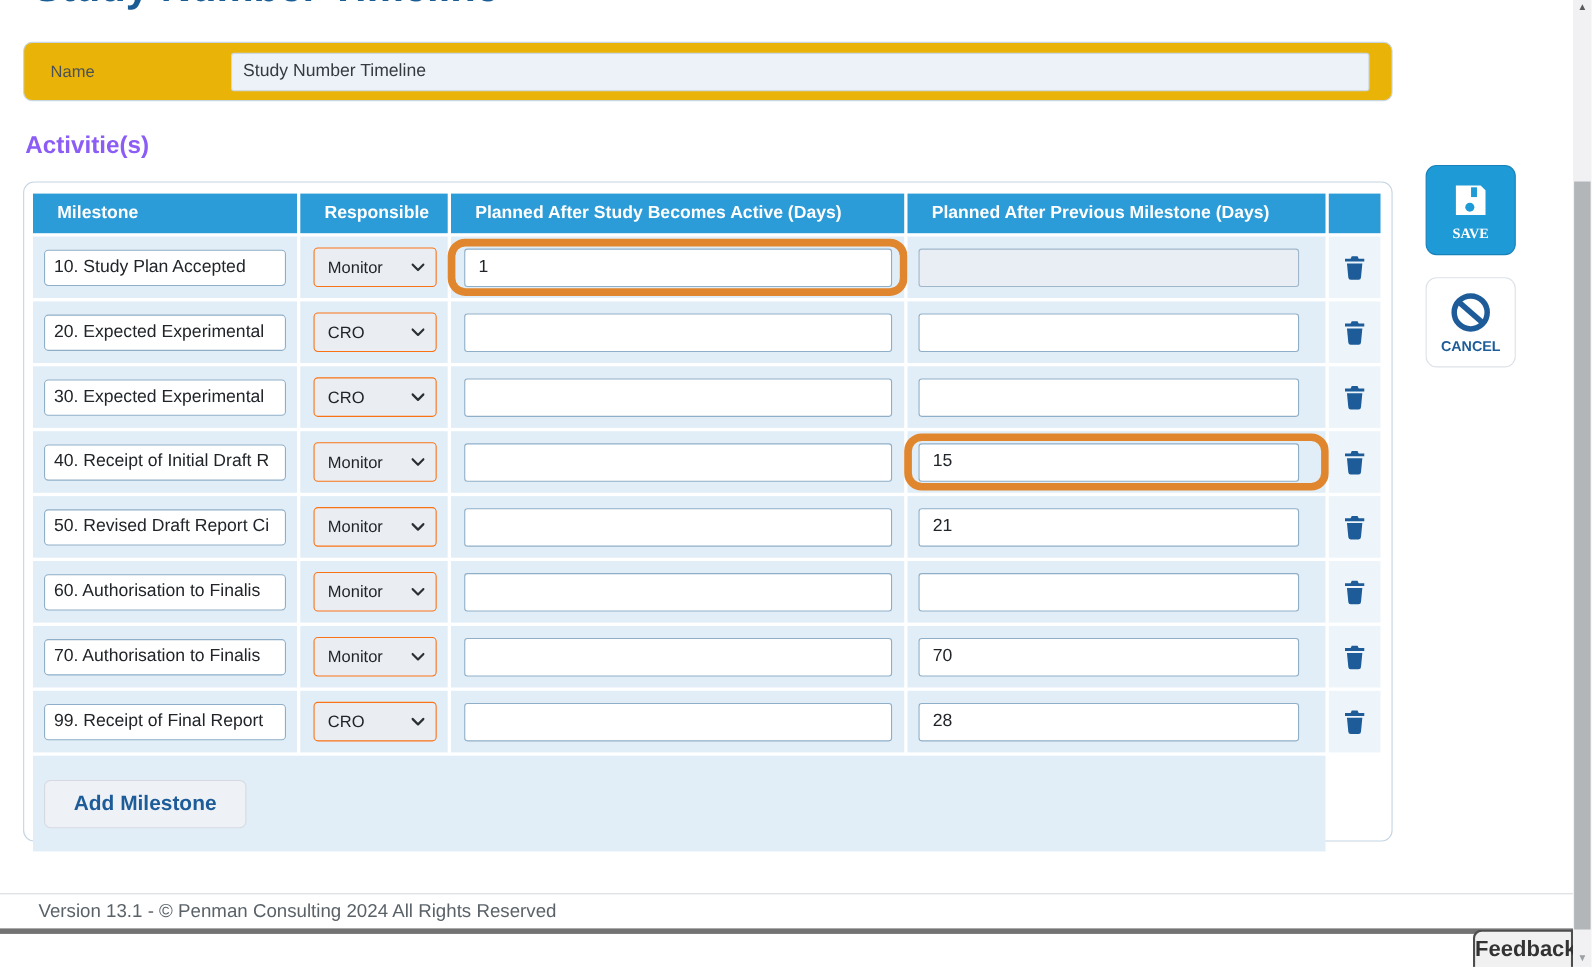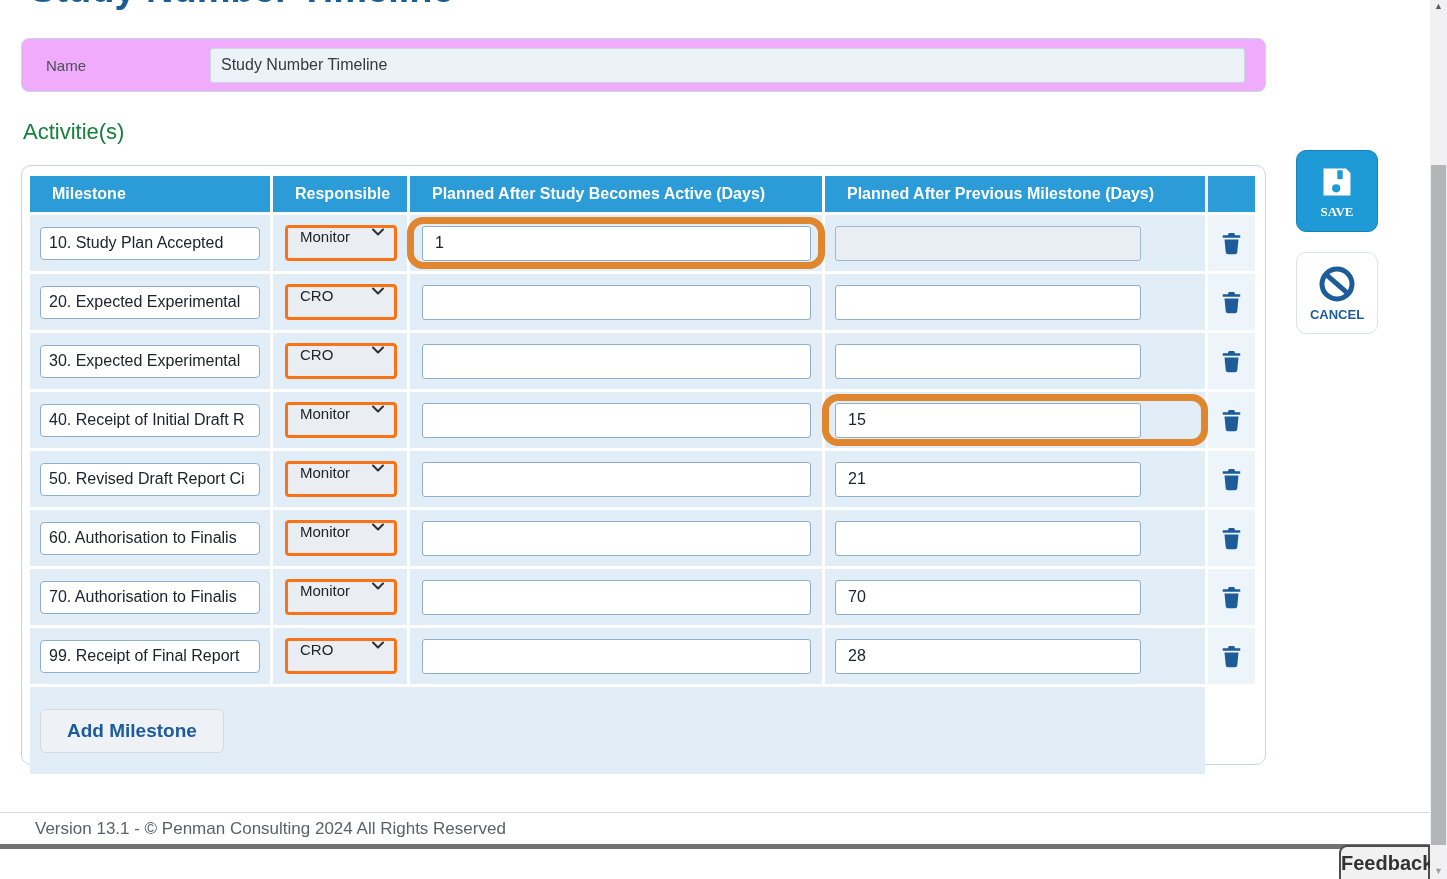--- a/index.html
+++ b/index.html
@@ -6,52 +6,52 @@
   html,body { width:1447px; height:879px; overflow:hidden; background:#fff;
     font-family:"Liberation Sans","DejaVu Sans",sans-serif; }
   body { position:relative; }
 
   
   .page-title { position:absolute; left:30px; top:-32px; font-size:38px; font-weight:700;
     color:#1A5C94; white-space:nowrap; }
 
   
   .name-card { position:absolute; left:21px; top:38px; width:1245px; height:54px;
-    background:#f0abfc; border:1px solid #C9D7E4; border-radius:8px;
+    background:#eab308; border:1px solid #C9D7E4; border-radius:8px;
     display:flex; align-items:center; }
   .name-label { width:188px; padding-left:24px; font-size:15px; color:#495057; }
   .name-input { flex:1; height:35px; margin-right:20px; background:#EDF2F8;
     border:1px solid #CBD8E4; border-radius:3px; padding:0 10px; font-size:16px;
     color:#343A40; font-family:inherit; }
 
   
   .activities-heading { position:absolute; left:23px; top:119px; font-size:22px;
-    font-weight:400; color:#15803d; }
+    font-weight:700; color:#8b5cf6; }
   .activities-card { position:absolute; left:21px; top:165px; width:1245px; height:600px;
     background:#fff; border:1px solid #C5D5E3; border-radius:10px; padding:10px 0 0 8px; }
 
   .tbl { display:grid; width:1225px;
     grid-template-columns:240px 134px 412px 380px 47px;
     grid-template-rows:36px repeat(8,56px); gap:3px; background:#fff; }
   .th { background:#2B9CD8; color:#fff; font-weight:700; font-size:16px;
     display:flex; align-items:center; padding-left:22px; white-space:nowrap; overflow:hidden; }
   .cell { background:#E2EEF7; display:flex; align-items:center; position:relative; }
   .c-del { background:#EDF5FA; justify-content:center; }
 
   .ms-input { width:220px; margin-left:10px; height:33px; background:#fff;
     border:1px solid #8FAFC8; border-radius:4px; padding:0 8px; font-size:16px;
     color:#212529; font-family:inherit; }
   .select { width:112px; margin-left:12px; height:36px; background:#EAEEF3;
-    border:3px solid #f97316; border-radius:4px; display:flex; align-items:flex-start;
+    border:1px solid #f97316; border-radius:4px; display:flex; align-items:center;
     justify-content:space-between; padding:0 10px 0 12px; font-size:15px; color:#212529;
     cursor:pointer; }
   .day-input { height:35px; background:#fff; border:1px solid #8FAFC8; border-radius:3px;
     padding:0 12px; font-size:16px; color:#212529; font-family:inherit; }
   .c-a .day-input { width:389px; margin-left:12px; }
-  .c-p .day-input { width:306px; margin-left:10px; }
+  .c-p .day-input { width:346px; margin-left:10px; }
   .day-input.disabled { background:#E9EEF4; border-color:#9FB6CB; }
 
   .ring { position:absolute; inset:2px -3px; border:7px solid #E0862E;
     border-radius:16px; pointer-events:none; }
 
   .trash-btn { background:none; border:none; cursor:pointer; line-height:0; padding:4px; }
 
   .add-strip { width:1175px; height:87px; background:#E2EEF7; margin-top:3px;
     display:flex; align-items:center; }
   .add-btn { margin-left:10px; height:44px; padding:0 26px; background:#EEF1F5;

